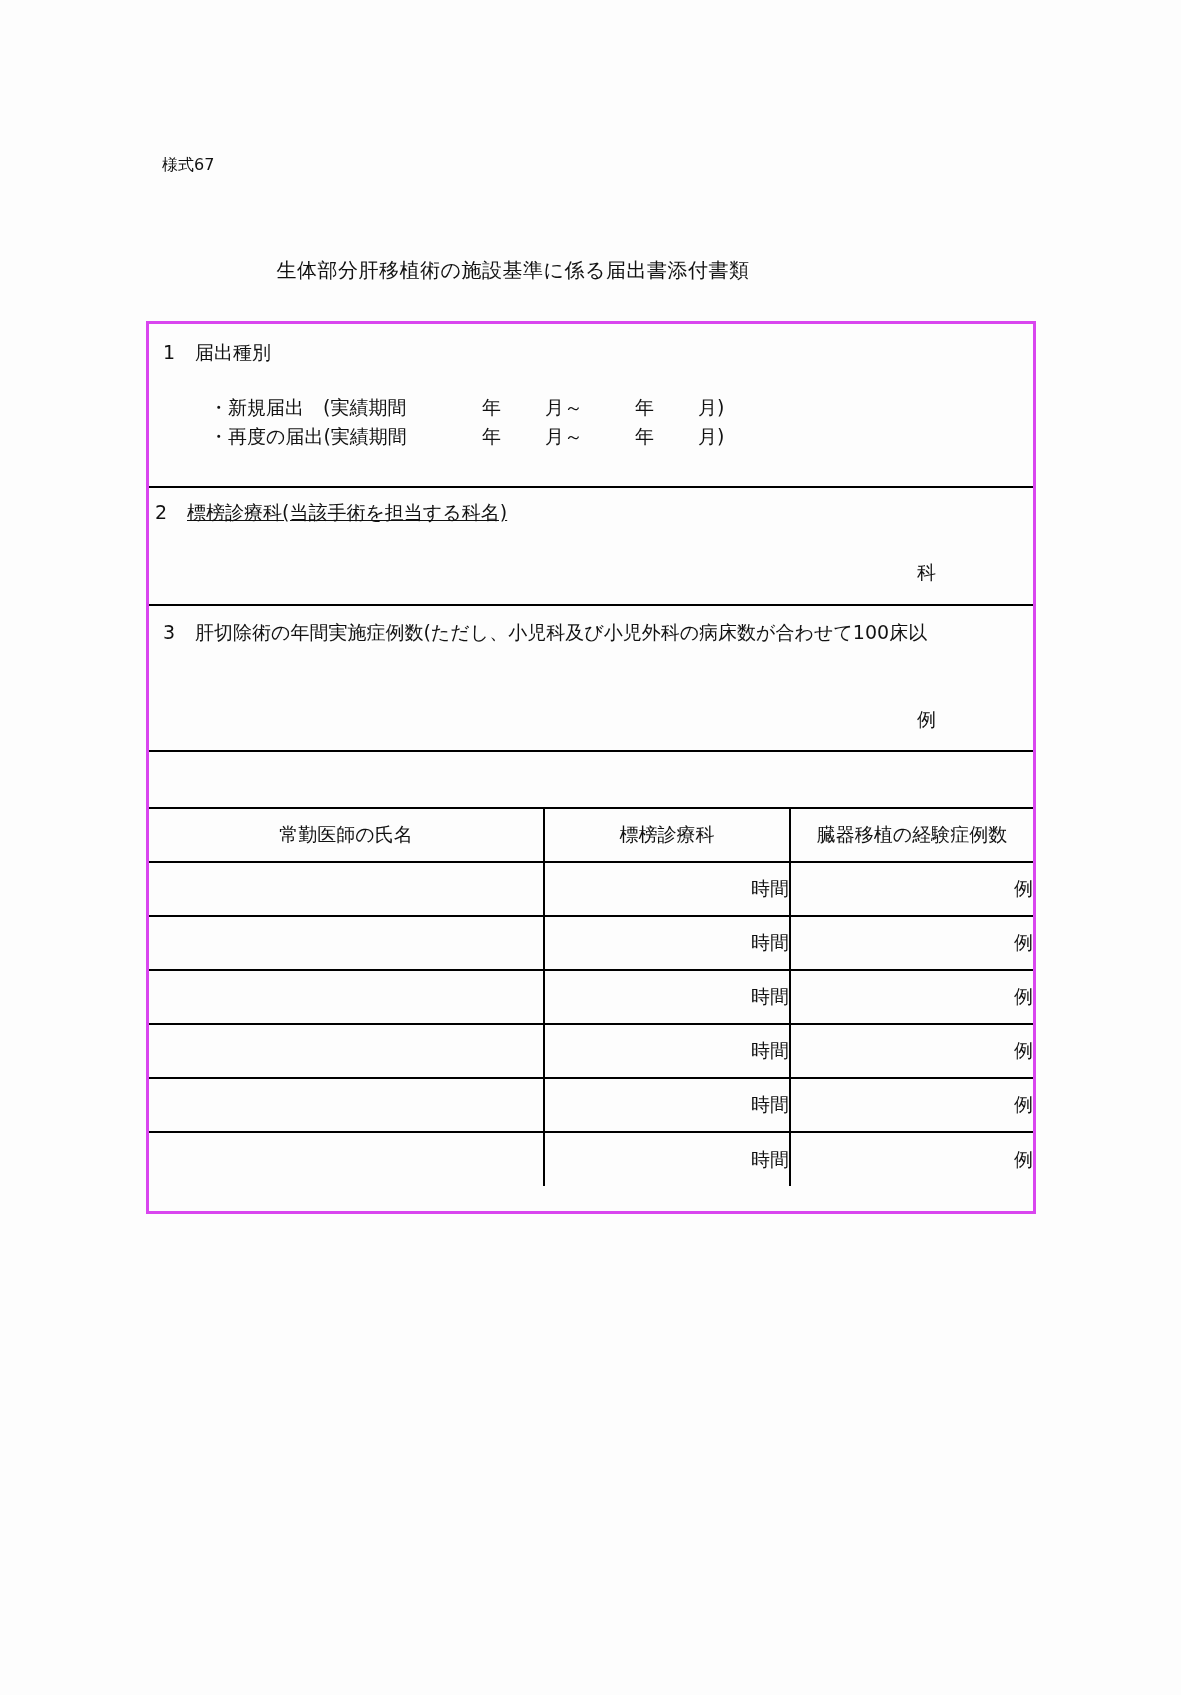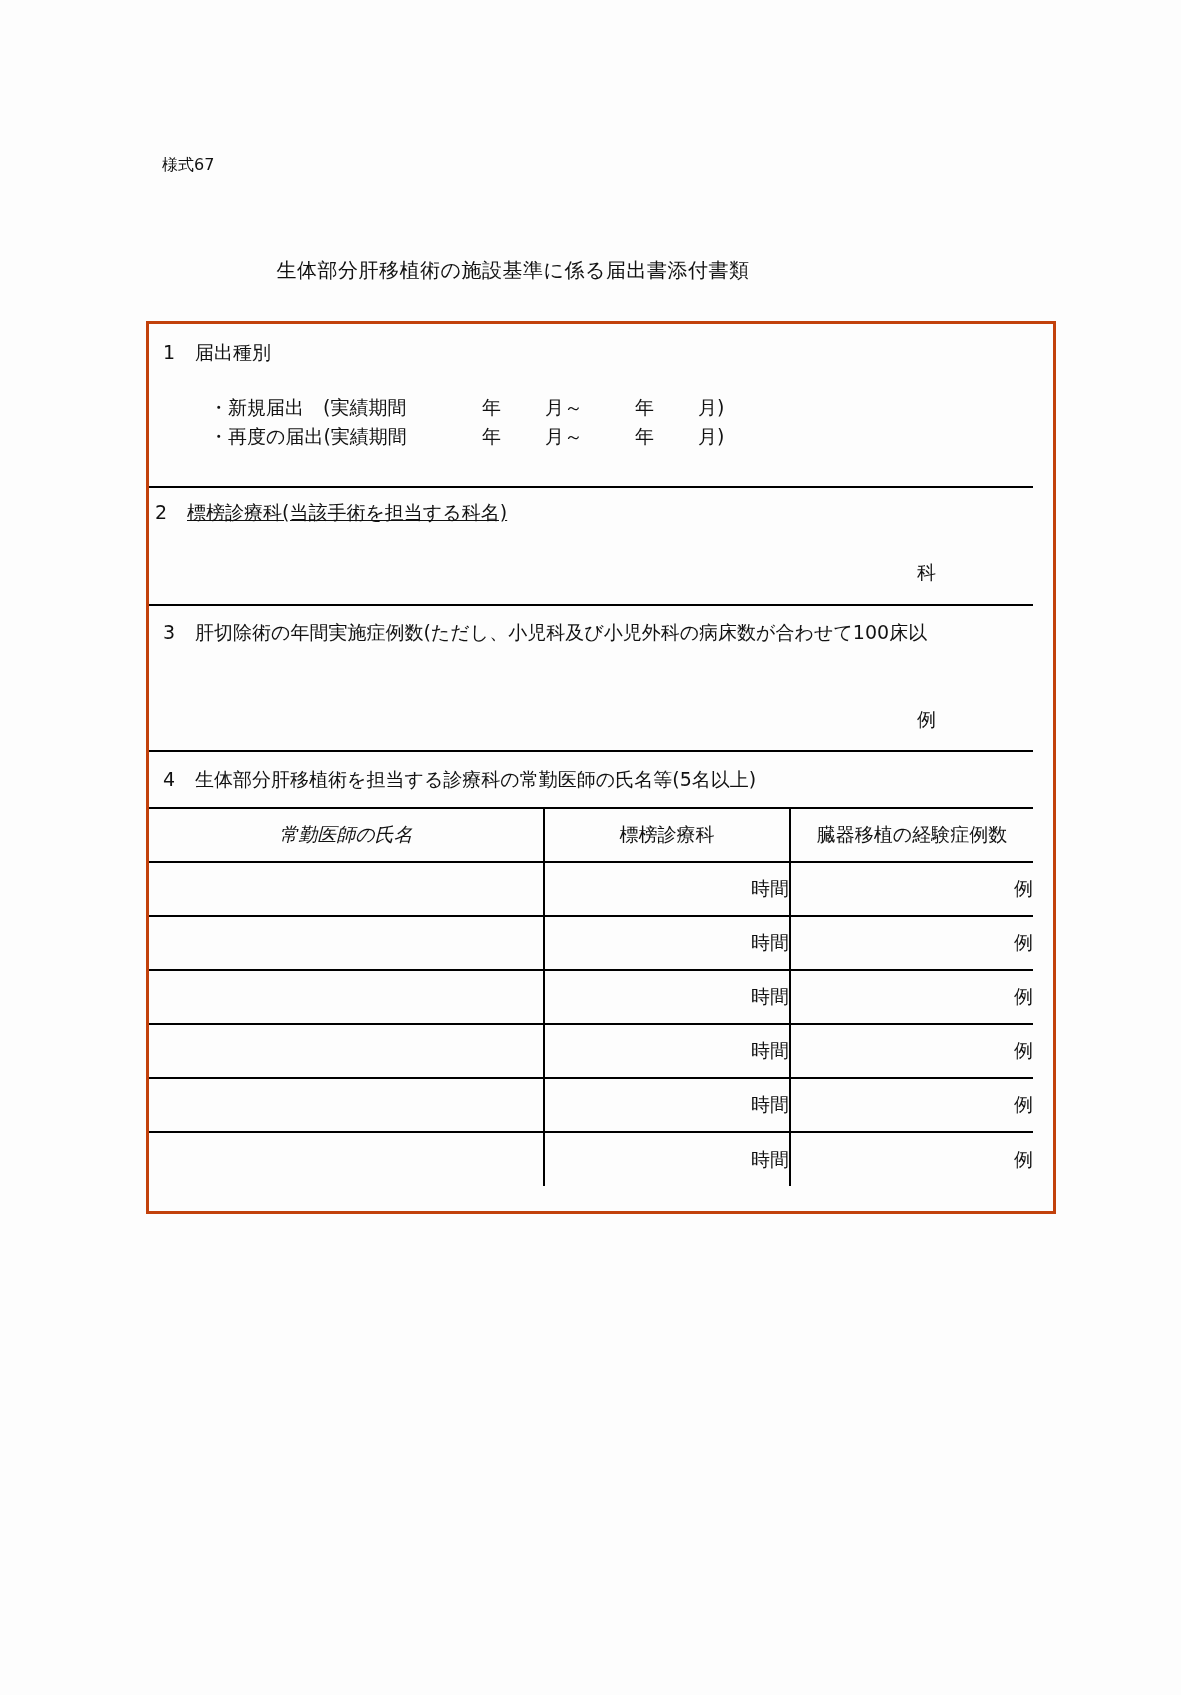--- a/index.html
+++ b/index.html
@@ -30,23 +30,22 @@
       text-align: center;
       font-size: 20px;
       letter-spacing: 0.5px;
     }
     .frame {
       position: absolute;
       left: 146px;
       top: 321px;
       width: 884px;
       height: 887px;
-      border: 3px solid #c2410c;
+      border: 3px solid #d946ef;
       box-sizing: content-box;
-      padding-left: 20px;
     }
     .section {
       position: absolute;
       left: 0;
       width: 884px;
       border-bottom: 2px solid #000;
       box-sizing: border-box;
     }
     .sec-line {
       position: absolute;
@@ -130,35 +129,30 @@
     <div class="right-unit" style="left:768px; top:72px;">科</div>
   </div>
 
   <div class="section" style="top:282px; height:146px;">
     <div class="sec-line" style="left:14px; top:14px;">
       <span class="num">3</span><span>肝切除術の年間実施症例数(ただし、小児科及び小児外科の病床数が合わせて100床以</span>
     </div>
     <div class="right-unit" style="left:768px; top:101px;">例</div>
   </div>
 
-  <div class="section" style="top:428px; height:57px; border-bottom:none;">
-    <div class="sec-line" style="left:14px; top:15px;">
-      <span class="num">4</span><span>生体部分肝移植術を担当する診療科の常勤医師の氏名等(5名以上)</span>
-    </div>
-  </div>
 
   <table class="doctors">
     <colgroup>
       <col style="width:395px;">
       <col style="width:246px;">
       <col style="width:243px;">
     </colgroup>
     <tbody>
         <tr style="border-top:2px solid #000;">
-      <th style="border-top:2px solid #000;font-style:italic;">常勤医師の氏名</th>
+      <th style="border-top:2px solid #000;">常勤医師の氏名</th>
       <th style="border-top:2px solid #000;">標榜診療科</th>
       <th style="border-top:2px solid #000;">臓器移植の経験症例数</th>
     </tr>
     <tr>
       <td></td>
       <td class="hours">時間</td>
       <td class="cases">例</td>
     </tr>
     <tr>
       <td></td>

